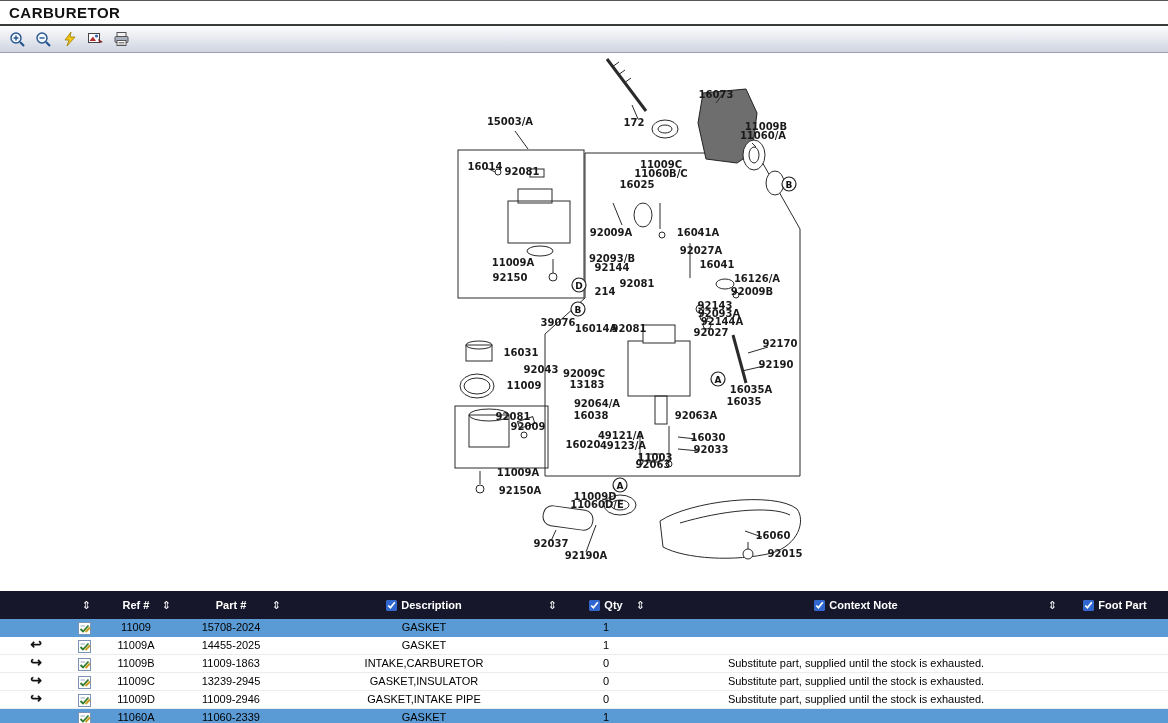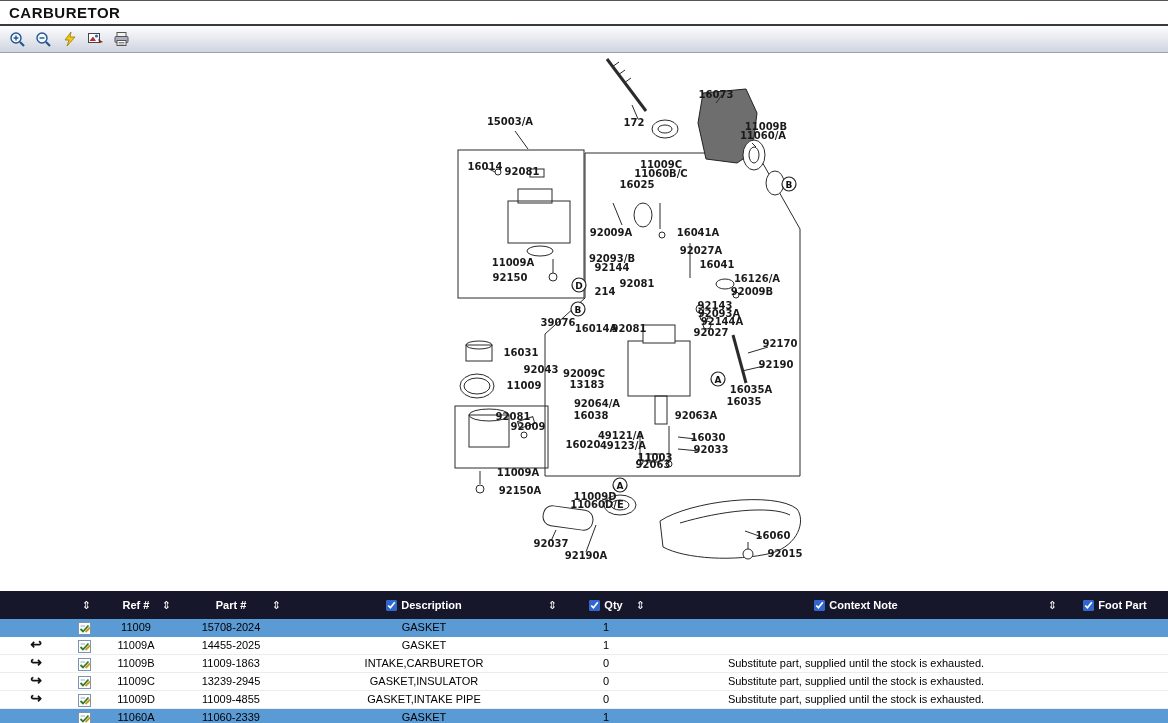--- a/index.html
+++ b/index.html
@@ -348,21 +348,21 @@
         </div>
         <div class="trow">
           <div class="td"><span class="arrow">↪</span></div>
           <div class="td"><span class="edit-icon"><svg width="13" height="13" viewBox="0 0 13 13">
                 <rect x="0.5" y="0.5" width="12" height="12" fill="#fff" stroke="#7b93b5"></rect>
                 <line x1="2.5" y1="4" x2="7" y2="4" stroke="#9ab" stroke-width="1"></line>
                 <path d="M2.5 7 L5 9.5 L10.5 3.5" stroke="#2f7a2f" stroke-width="1.8" fill="none"></path>
                 <line x1="7.5" y1="10" x2="12" y2="5.5" stroke="#c89b1c" stroke-width="2"></line>
               </svg></span></div>
           <div class="td">11009D</div>
-          <div class="td">11009-4855</div>
+          <div class="td">11009-2946</div>
           <div class="td">GASKET,INTAKE PIPE</div>
           <div class="td">0</div>
           <div class="td">Substitute part, supplied until the stock is exhausted.</div>
           <div class="td"></div>
         </div>
         <div class="trow selected">
           <div class="td"></div>
           <div class="td"><span class="edit-icon"><svg width="13" height="13" viewBox="0 0 13 13">
                 <rect x="0.5" y="0.5" width="12" height="12" fill="#fff" stroke="#7b93b5"></rect>
                 <line x1="2.5" y1="4" x2="7" y2="4" stroke="#9ab" stroke-width="1"></line>

